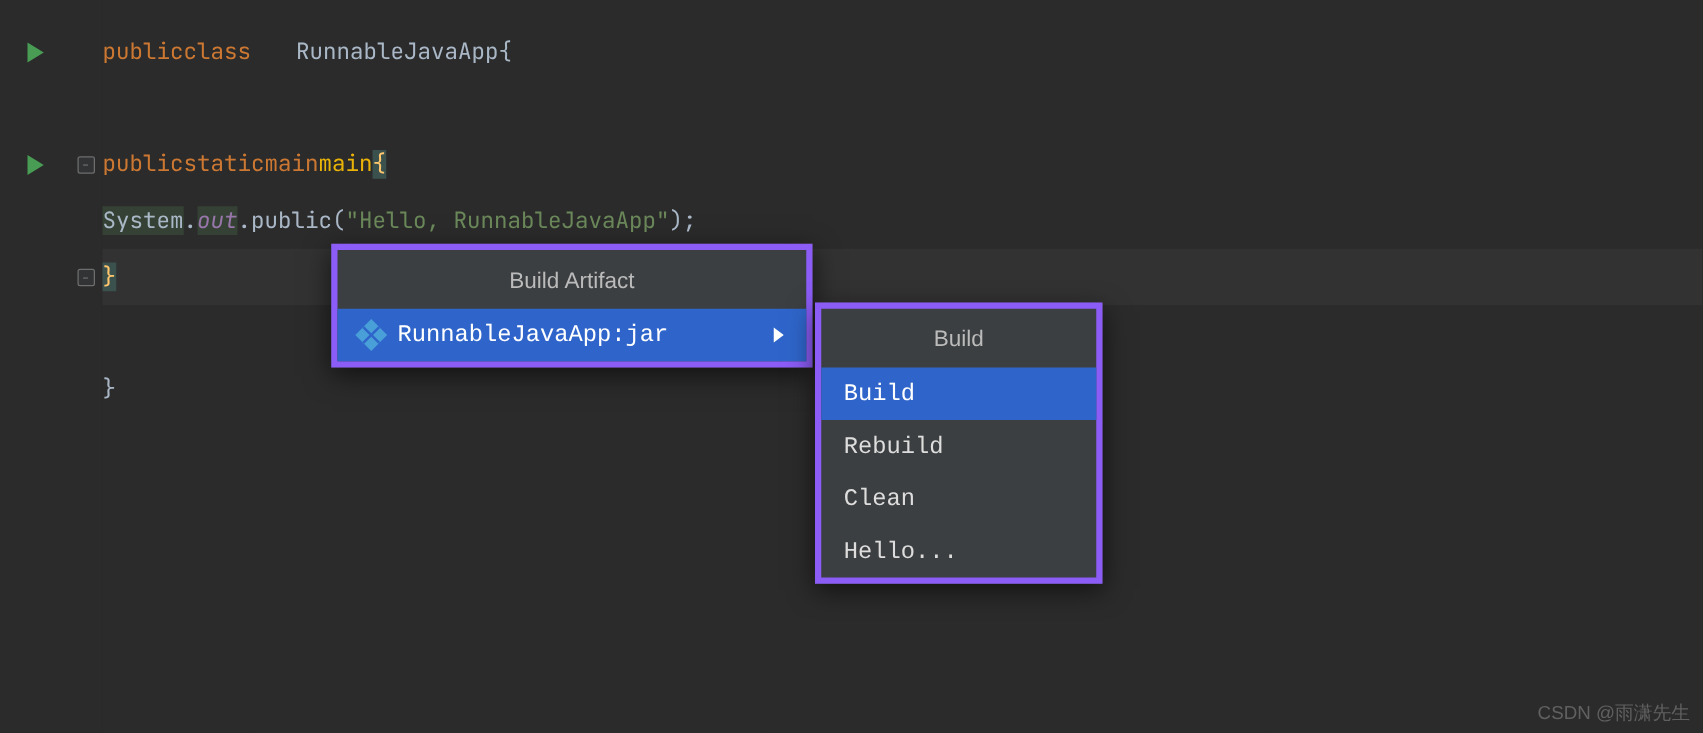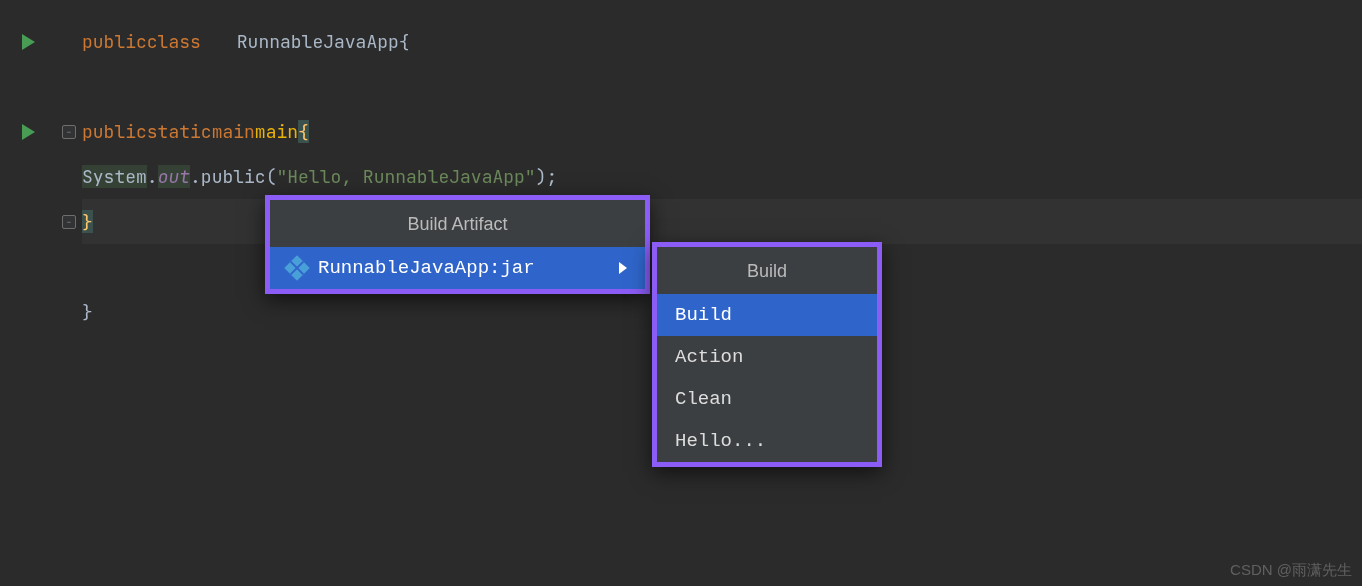--- a/index.html
+++ b/index.html
@@ -192,21 +192,21 @@
     <div class="chevron"></div>
   </div>
 </div>
 
 <div class="menu menu2">
   <div class="menu-header">Build</div>
   <div class="menu-item selected">
       <span>Build</span>
     </div>
   <div class="menu-item">
-      <span>Action</span>
+      <span>Rebuild</span>
     </div>
   <div class="menu-item">
       <span>Clean</span>
     </div>
   <div class="menu-item">
       <span>Hello...</span>
     </div>
 </div>
 
 <div class="watermark">CSDN @雨潇先生</div>

